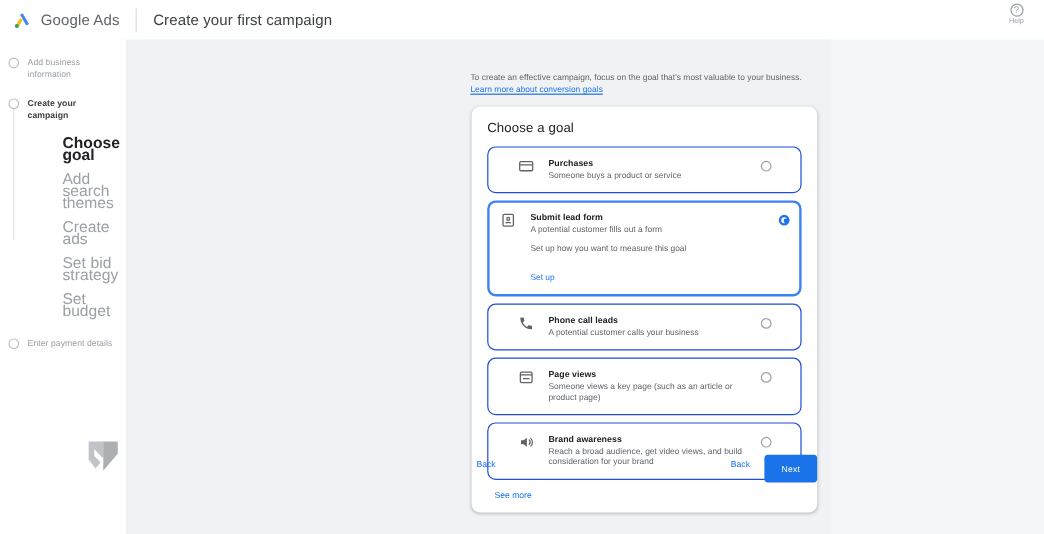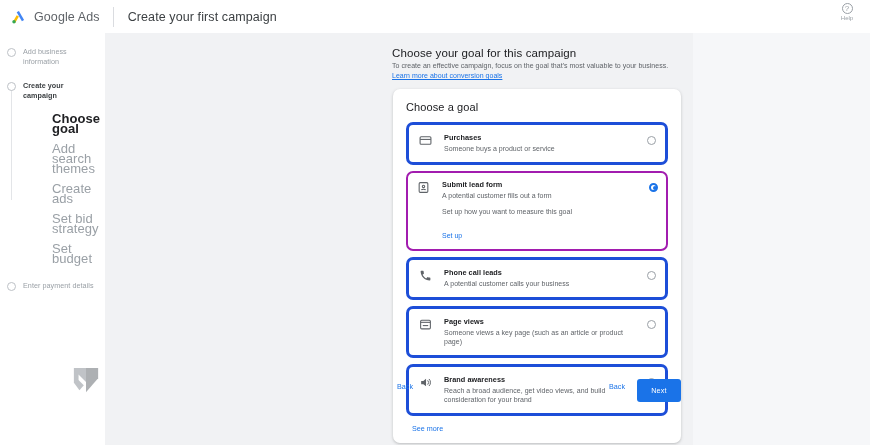--- a/index.html
+++ b/index.html
@@ -84,24 +84,24 @@
   .card{
     position:absolute;left:288px;top:56px;width:288px;
     background:#fff;border-radius:7px;
     box-shadow:0 1px 2px rgba(60,64,67,.18),0 1px 3px 1px rgba(60,64,67,.08);
     box-sizing:border-box;padding:12px 13px 10px 13px;
   }
   .card-title{font-size:11px;color:#202124;letter-spacing:.1px;margin-bottom:9px;}
 
   .opt{
     position:relative;display:flex;align-items:flex-start;
-    border:3px solid #1d4ed8;border-radius:7px;
-    padding:8px 9px;margin-bottom:6px;cursor:pointer;background:#fff;
-  }
-  .opt.selected{border:2px solid #a21caf;padding:7px 8px;flex-wrap:wrap;}
+    border:1px solid #1d4ed8;border-radius:7px;
+    padding:8px 24px;margin-bottom:6px;cursor:pointer;background:#fff;
+  }
+  .opt.selected{border:2px solid #3b82f6;padding:7px 8px;flex-wrap:wrap;}
   .opt-ico{width:14px;flex:0 0 14px;margin:1px 11px 0 1px;color:#5f6368;}
   .opt-ico svg{display:block;}
   .opt-txt{flex:1 1 auto;padding-right:8px;}
   .opt-name{font-size:7.3px;font-weight:bold;color:#202124;line-height:9px;margin-bottom:2px;letter-spacing:.05px;}
   .opt-desc{font-size:7px;color:#5f6368;line-height:9.5px;letter-spacing:.02px;}
   .radio{
     width:9px;height:9px;border:1px solid #9aa0a6;border-radius:50%;
     flex:0 0 auto;margin-top:3px;box-sizing:border-box;
   }
   .radio.on{border:2px solid #1a73e8;position:relative;}
@@ -196,21 +196,20 @@
     </span>
     <div>
       <div class="wm-t1">DIGITAL AGENCY</div>
       <div class="wm-t2">by Compare The Carrier</div>
     </div>
   </div>
 
   <div class="content">
     <div class="content-inner">
 
-      <div class="page-title">Choose your goal for this campaign</div>
 
       <div class="page-sub">
         <span>To create an effective campaign, focus on the goal that's most valuable to your business. </span><a href="#">Learn more about conversion goals</a>
       </div>
 
       <div class="card">
         <div class="card-title">Choose a goal</div>
 
         <div class="opt">
           <span class="opt-ico">

